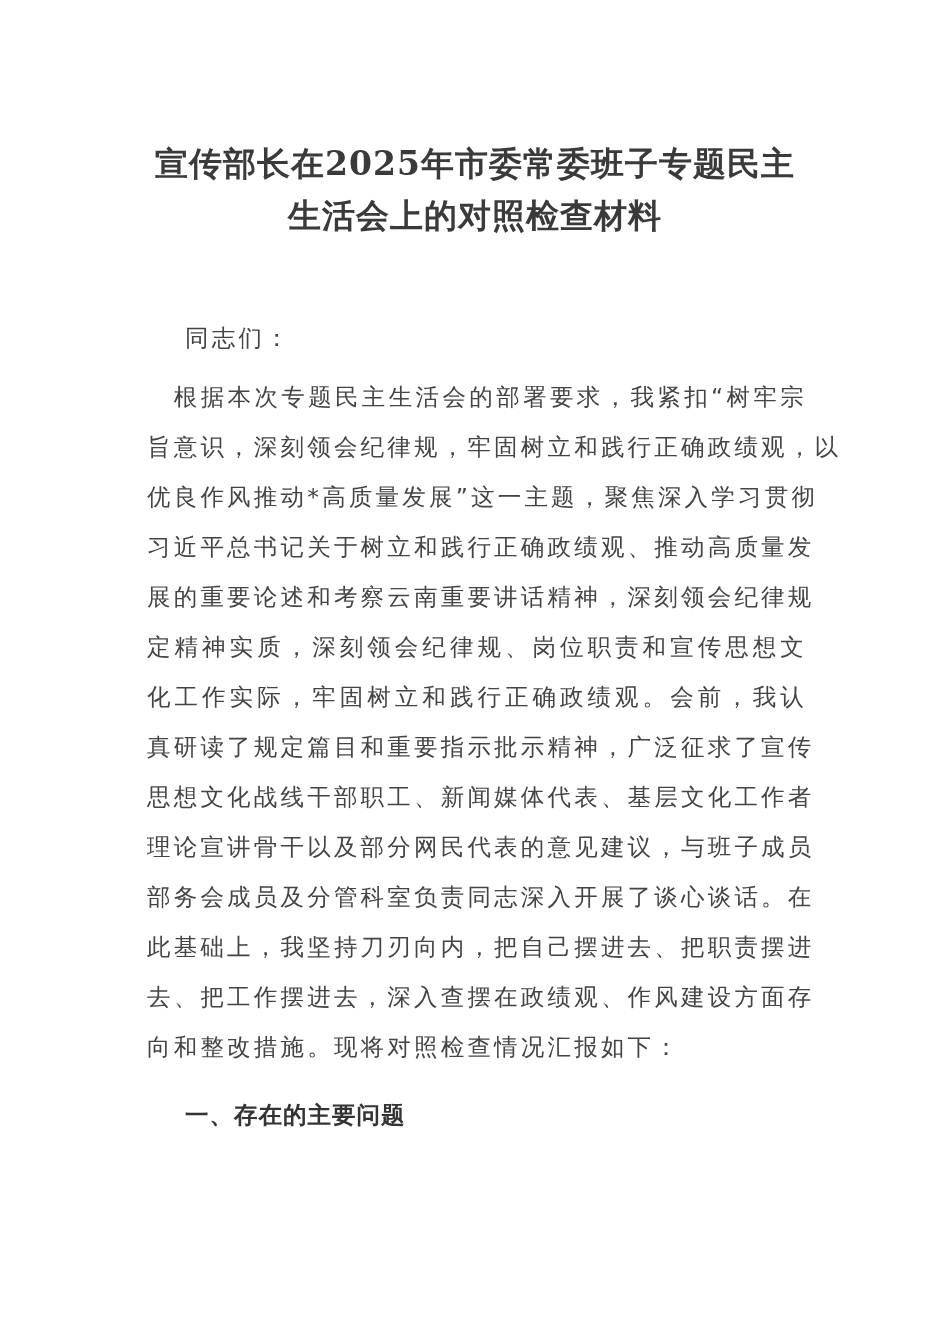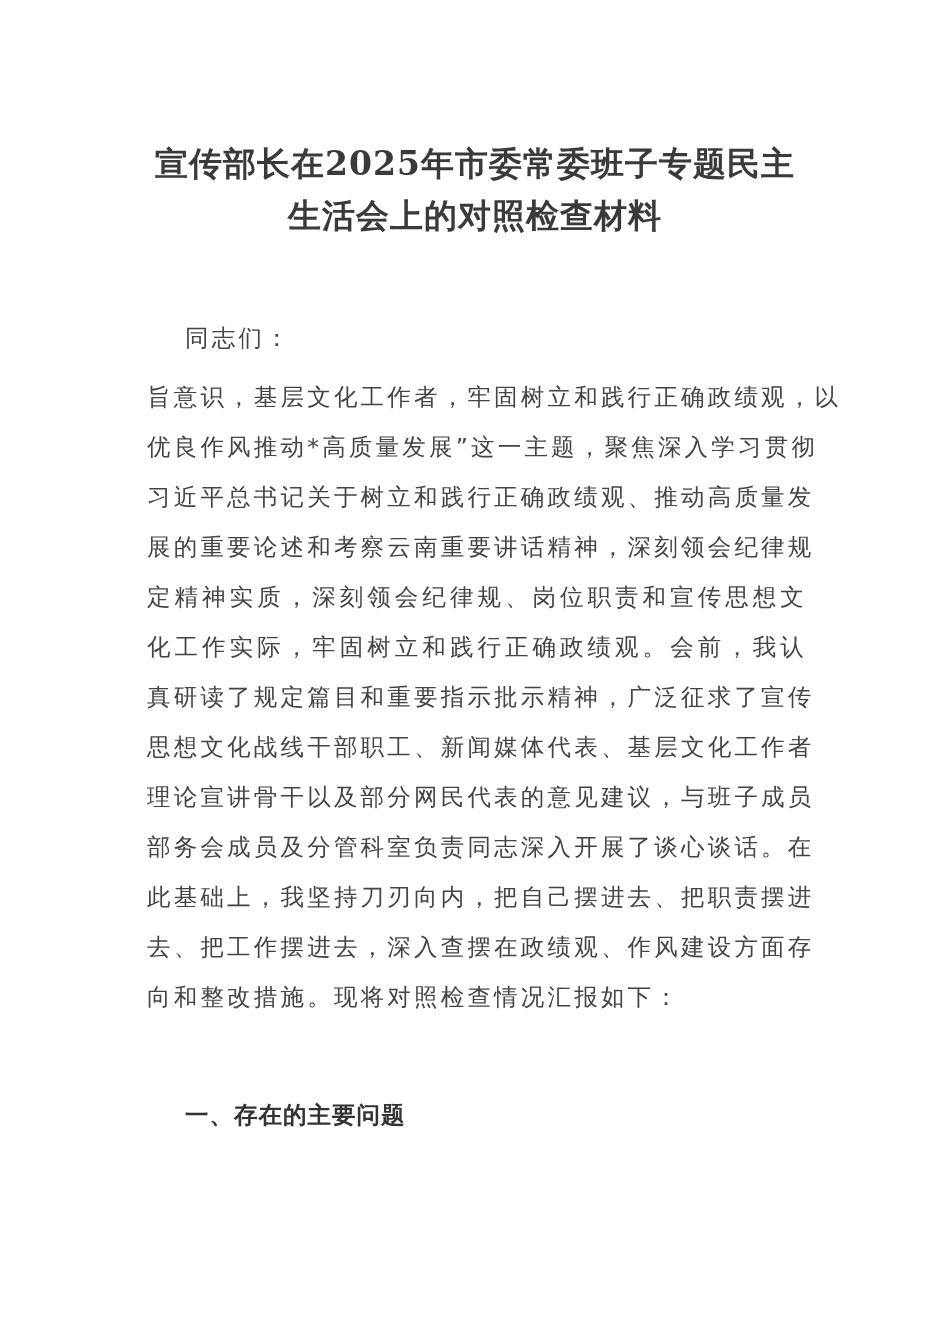--- a/index.html
+++ b/index.html
@@ -36,21 +36,22 @@
 
 <div class="page">
   <div class="title">
     <div>宣传部长在2025年市委常委班子专题民主</div>
     <div>生活会上的对照检查材料</div>
   </div>
 
   <div class="body-text salutation">同志们：</div>
 
   <div class="body-text para">
-    <span class="line">旨意识，基层文化工作者，牢固树立和践行正确政绩观，以</span>
+    <span class="line">　根据本次专题民主生活会的部署要求，我紧扣“树牢宗</span>
+    <span class="line">旨意识，深刻领会纪律规，牢固树立和践行正确政绩观，以</span>
     <span class="line">优良作风推动*高质量发展”这一主题，聚焦深入学习贯彻</span>
     <span class="line">习近平总书记关于树立和践行正确政绩观、推动高质量发</span>
     <span class="line">展的重要论述和考察云南重要讲话精神，深刻领会纪律规</span>
     <span class="line">定精神实质，深刻领会纪律规、岗位职责和宣传思想文</span>
     <span class="line">化工作实际，牢固树立和践行正确政绩观。会前，我认</span>
     <span class="line">真研读了规定篇目和重要指示批示精神，广泛征求了宣传</span>
     <span class="line">思想文化战线干部职工、新闻媒体代表、基层文化工作者</span>
     <span class="line">理论宣讲骨干以及部分网民代表的意见建议，与班子成员</span>
     <span class="line">部务会成员及分管科室负责同志深入开展了谈心谈话。在</span>
     <span class="line">此基础上，我坚持刀刃向内，把自己摆进去、把职责摆进</span>

